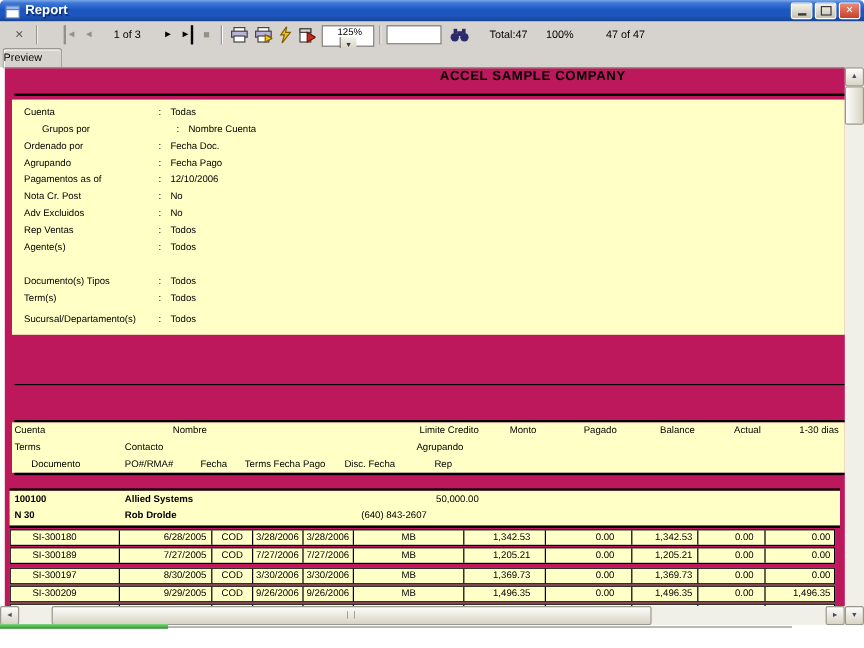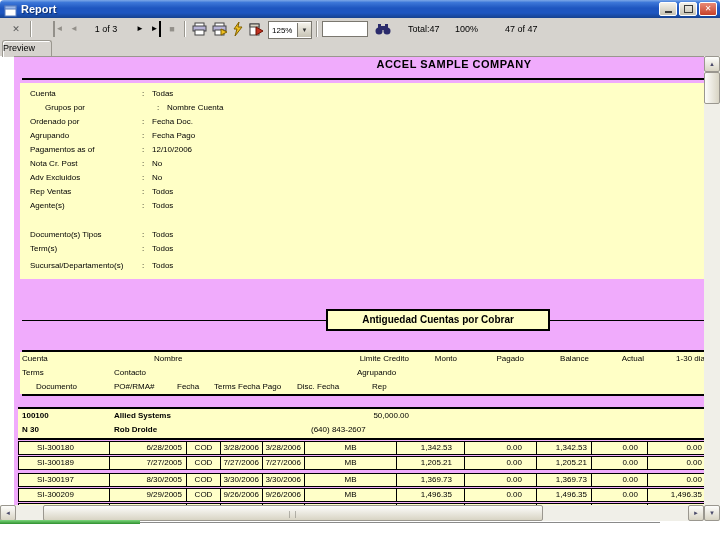--- a/index.html
+++ b/index.html
@@ -39,21 +39,21 @@
     box-sizing:border-box;font-size:8px;padding:0 2px;}
   .statustxt{font-size:9px;color:#000;}
 
   
   .tabstrip{position:absolute;left:0;top:40px;width:720px;height:16px;background:#d6d3ce;}
   .tab{position:absolute;left:2px;top:0px;width:48px;height:16px;background:#d6d3ce;
     border:1px solid #9a978f;border-bottom:none;border-radius:3px 3px 0 0;
     font-size:9px;line-height:15px;color:#000;box-shadow:inset 1px 1px 0 #fff;}
 
   
-  .preview{position:absolute;left:14px;top:56px;width:704px;height:449px;background:#f0abfc;
+  .preview{position:absolute;left:4px;top:56px;width:704px;height:449px;background:#be185d;
     border-top:1px solid #9a978f;overflow:hidden;}
   .abs{position:absolute;font-size:8px;line-height:10px;white-space:nowrap;color:#000;}
   .b{font-weight:bold;}
   .company{left:300px;top:2px;width:280px;text-align:center;font-size:11px;font-weight:bold;letter-spacing:.5px;}
   .hline{position:absolute;background:#000;}
   .yellowblock{position:absolute;background:#ffffc6;}
   .paramrow{position:absolute;left:10px;width:680px;height:14px;}
   .plabel{position:absolute;left:0;top:0;font-size:8px;color:#000;}
   .pcolon{position:absolute;left:112px;top:0;font-size:8px;}
   .pvalue{position:absolute;left:122px;top:0;font-size:8px;}
@@ -163,21 +163,21 @@
           <polygon points="7,0 2,7 5,7 3,14 10,5 6,5" fill="#f0c020" stroke="#806000"></polygon>
         </svg>
     </span>
     <span class="tbi" style="left:246px;width:18px;">
       <svg width="15" height="14" viewBox="0 0 15 14">
           <rect x="2" y="2" width="9" height="11" fill="#ffffff" stroke="#444"></rect>
           <rect x="2" y="2" width="9" height="3" fill="#d8d4c4" stroke="#444"></rect>
           <polygon points="8,5 15,9 8,13" fill="#c03020" stroke="#701000"></polygon>
         </svg>
     </span>
-    <span class="tbi combo" style="left:268px;">
+    <span class="tbi combo" style="left:268px;flex-direction:column;">
       <span class="ctext">125%</span>
       <span class="cbtn"><span>▼</span></span>
     </span>
     <span class="sep" style="left:316px;"></span>
     <input class="tbi searchbox" style="left: 322px;" value="">
     <span class="tbi" style="left:374px;width:18px;">
       <svg width="16" height="12" viewBox="0 0 16 12">
           <circle cx="4" cy="8" r="3.5" fill="#2b2b6b"></circle>
           <circle cx="12" cy="8" r="3.5" fill="#2b2b6b"></circle>
           <rect x="6" y="3" width="4" height="4" fill="#2b2b6b"></rect>
@@ -256,21 +256,20 @@
           <span class="pvalue">Todos</span>
         </div>
       <div class="paramrow" style="top:178px;">
           <span class="plabel">Sucursal/Departamento(s)</span>
           <span class="pcolon">:</span>
           <span class="pvalue">Todos</span>
         </div>
     </div>
 
     <div class="hline" style="left:8px;top:263px;width:692px;height:1px;"></div>
-    <div class="titlebox">Antiguedad Cuentas por Cobrar</div>
 
     <div class="hline" style="left:8px;top:293px;width:692px;height:2px;"></div>
     <div class="yellowblock" style="left:6px;top:295px;width:694px;height:42px;"></div>
     <div class="hline" style="left:8px;top:337px;width:692px;height:2px;"></div>
 
     <span class="abs" style="left:8px;top:297px;">Cuenta</span>
     <span class="abs" style="left:100px;top:297px;padding-left:40px;">Nombre</span>
     <span class="abs" style="left:315px;top:297px;width:80px;text-align:right;">Limite Credito</span>
     <span class="abs" style="left:385px;top:297px;width:58px;text-align:right;">Monto</span>
     <span class="abs" style="left:452px;top:297px;width:58px;text-align:right;">Pagado</span>

